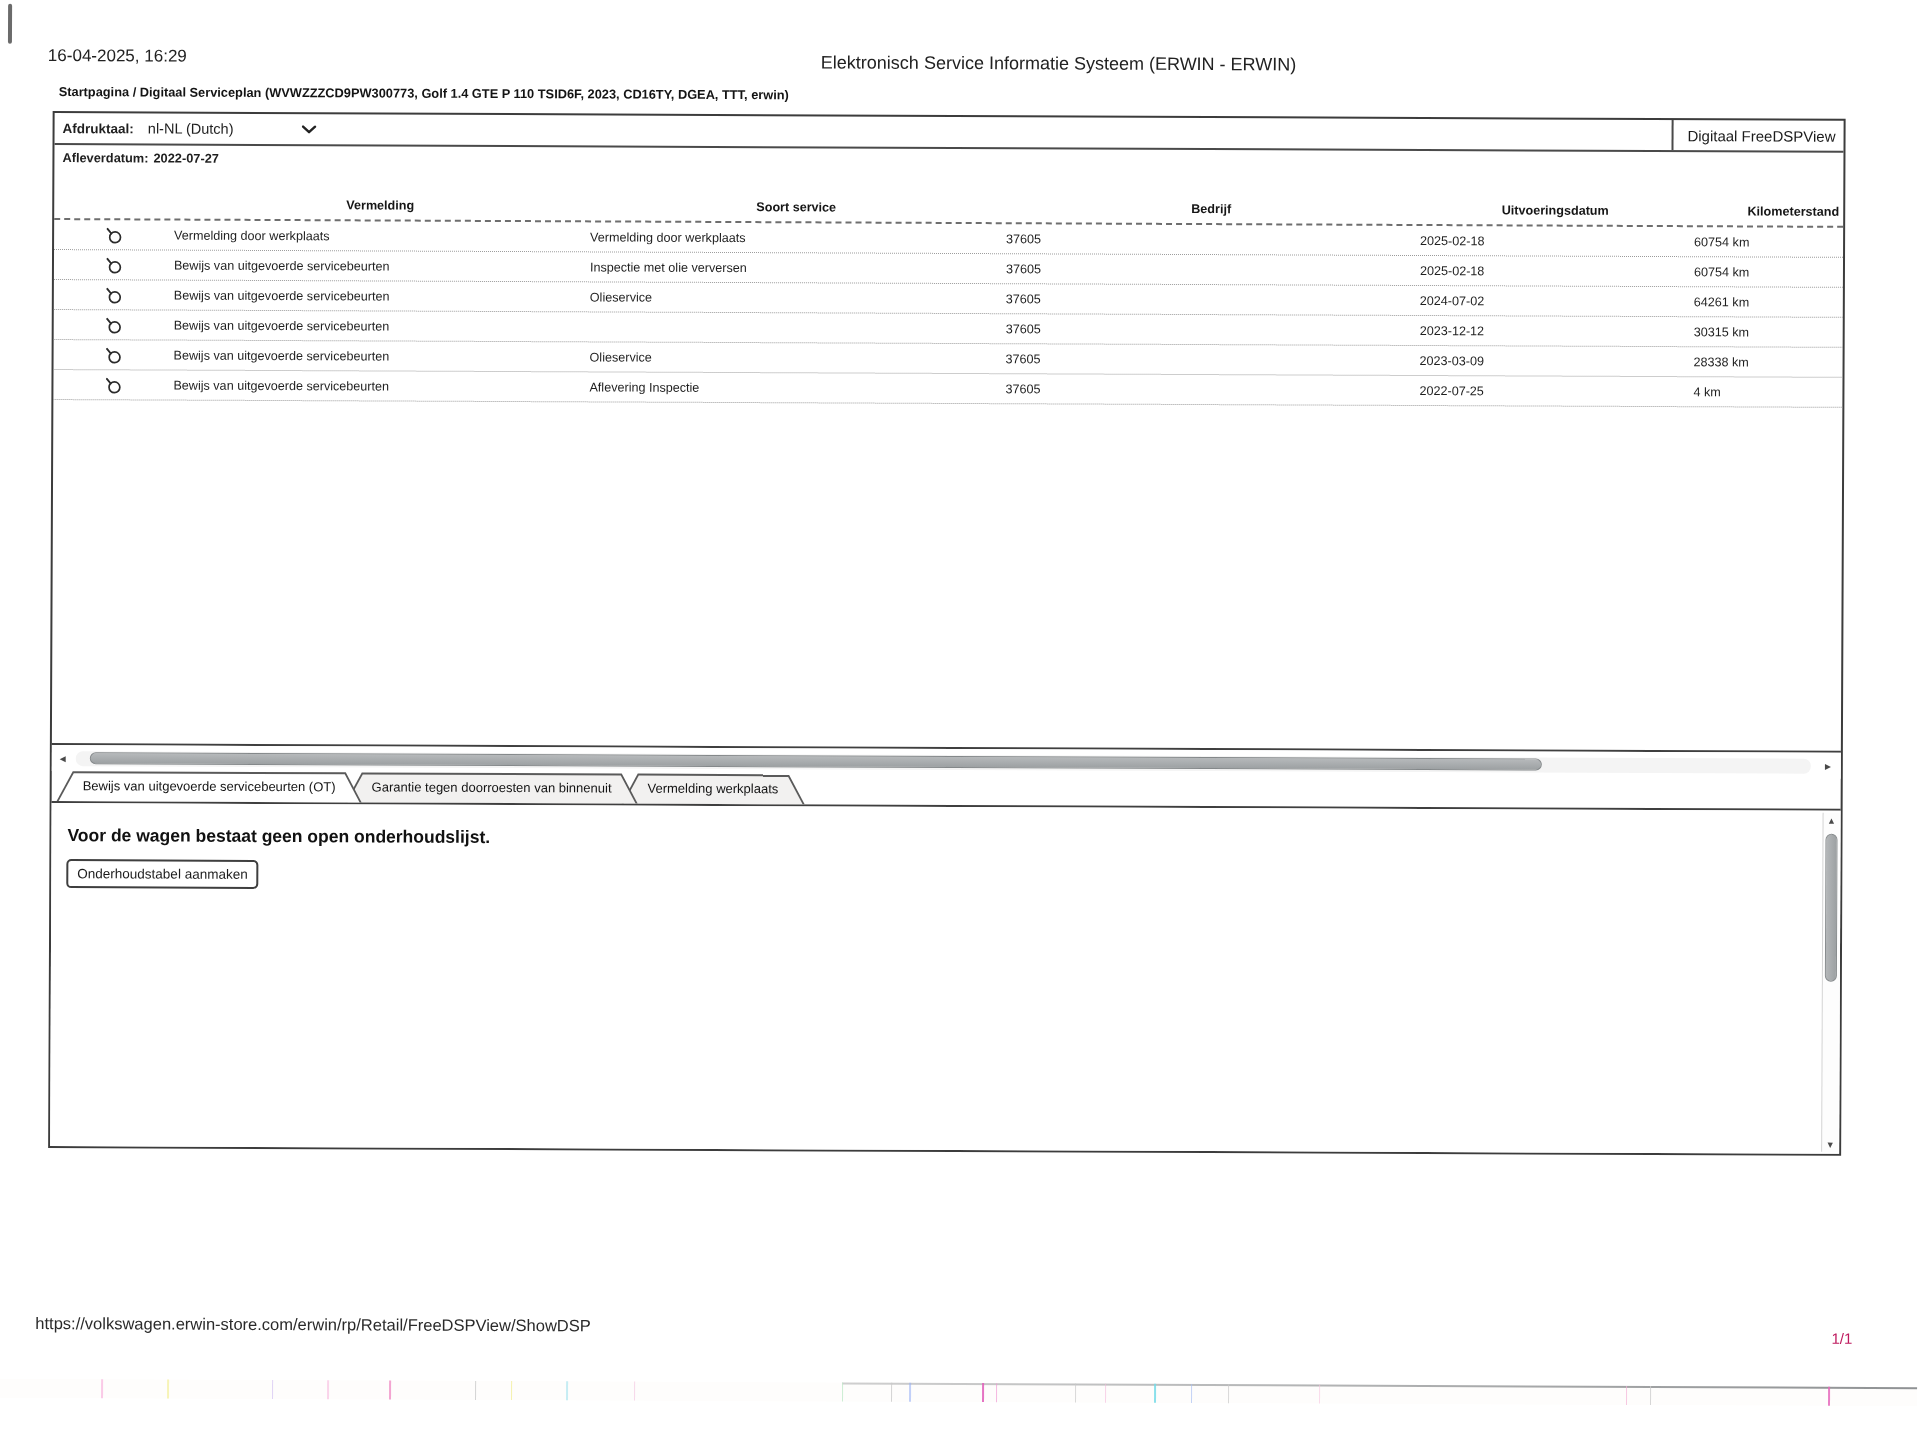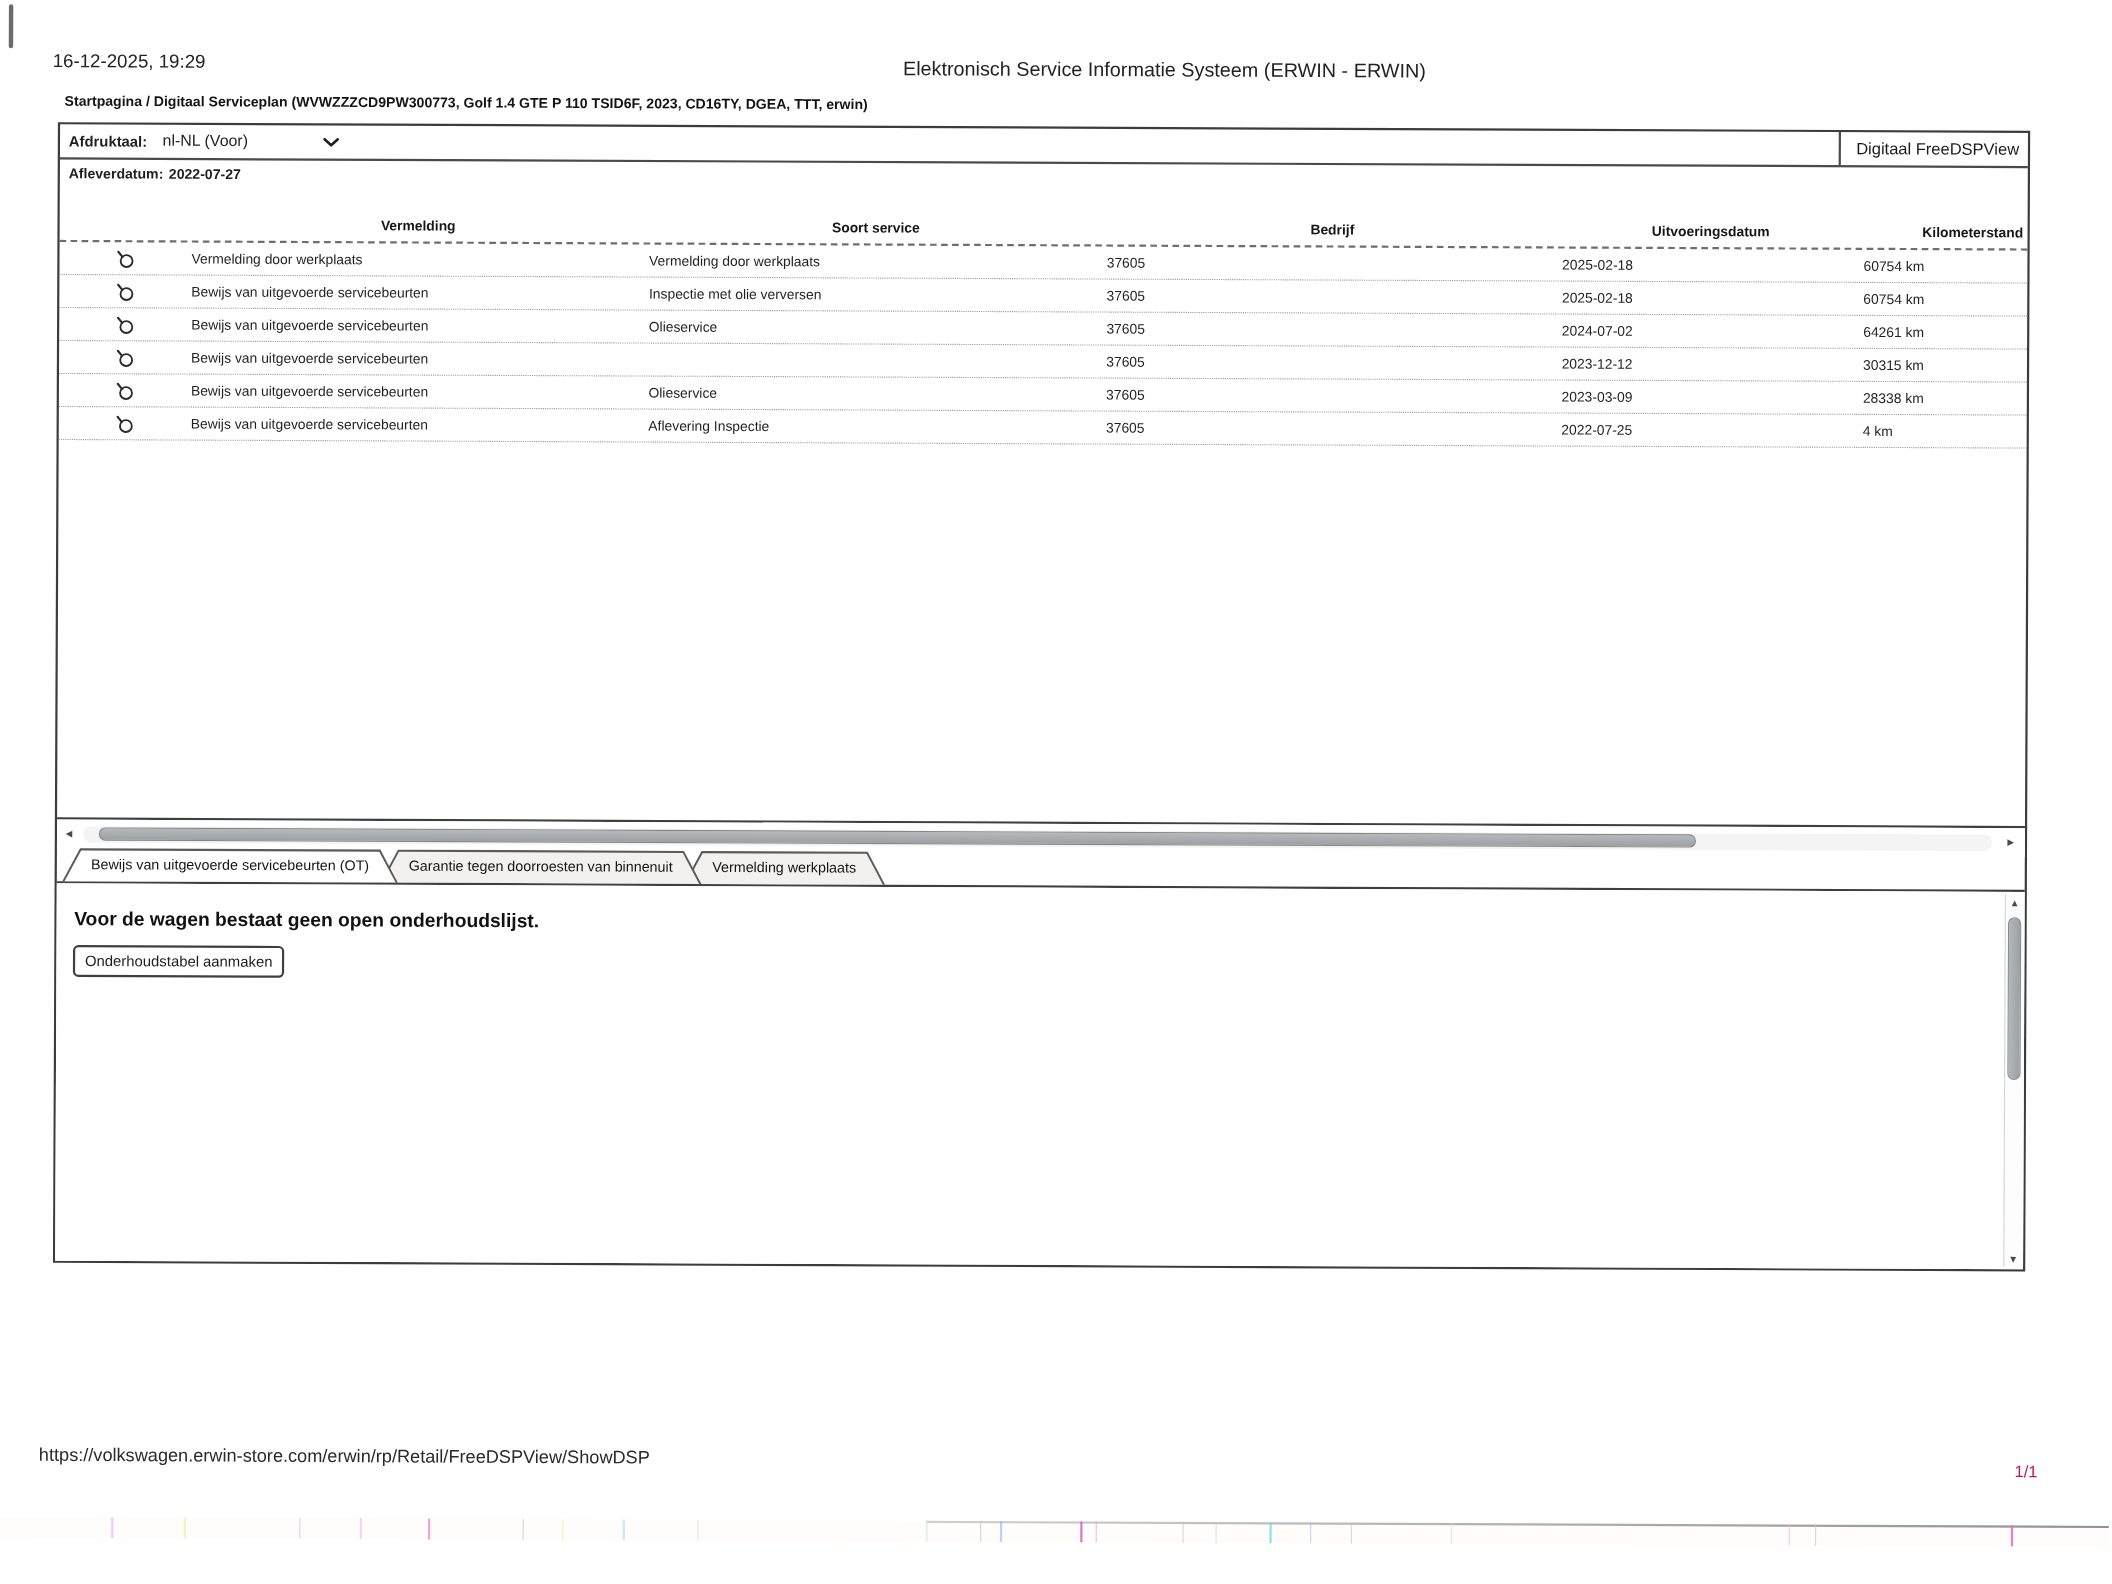--- a/index.html
+++ b/index.html
@@ -91,30 +91,30 @@
 
   svg { display:block; }
 </style>
 </head>
 <body>
 
 <div class="sheet">
 
   <div class="edge-mark"></div>
 
-  <div class="print-datetime">16-12-2025, 19:29</div>
+  <div class="print-datetime">16-04-2025, 16:29</div>
   <div class="print-title">Elektronisch Service Informatie Systeem (ERWIN - ERWIN)</div>
   <div class="breadcrumb">Startpagina / Digitaal Serviceplan (WVWZZZCD9PW300773, Golf 1.4 GTE P 110 TSID6F, 2023, CD16TY, DGEA, TTT, erwin)</div>
 
   <div class="panel">
 
     <div class="topbar">
       <div class="lang-select">
         <span class="lang-label">Afdruktaal:</span>
-        <span class="lang-value">nl-NL (Voor)</span>
+        <span class="lang-value">nl-NL (Dutch)</span>
         <span class="lang-chevron">
           <svg width="15" height="9" viewBox="0 0 15 9">
               <polyline points="1.5,1.5 7.5,7 13.5,1.5" fill="none" stroke="#222" stroke-width="2.4" stroke-linecap="round" stroke-linejoin="round"></polyline>
             </svg>
         </span>
       </div>
       <div class="panel-title-box">Digitaal FreeDSPView</div>
     </div>
 
     <div class="delivery">

